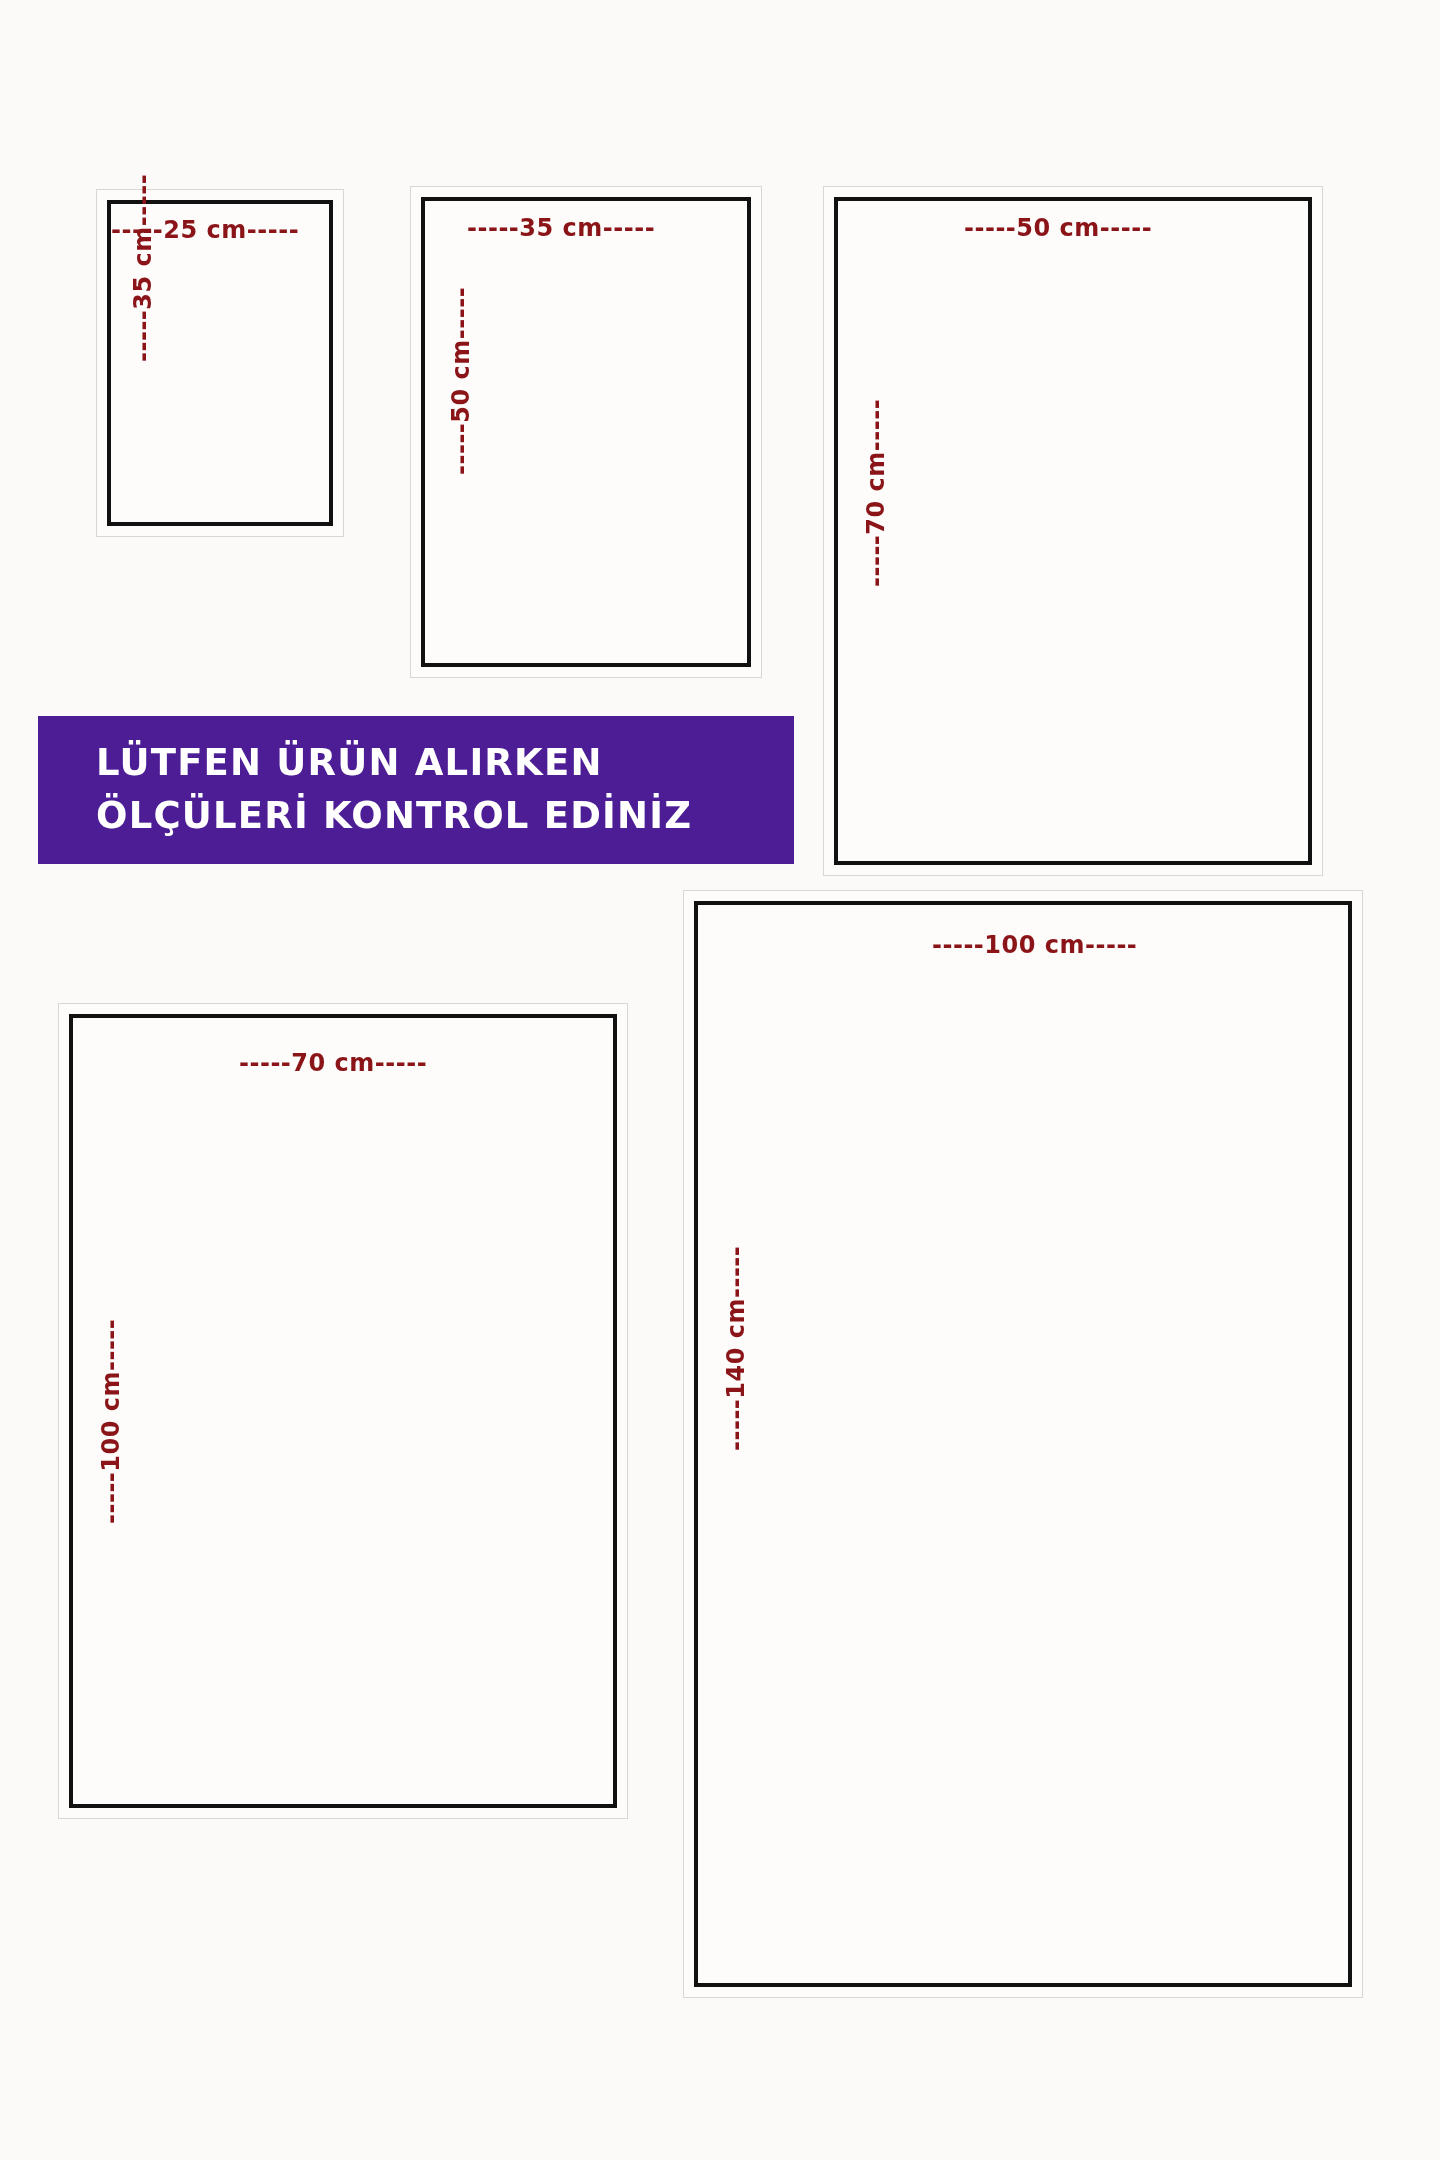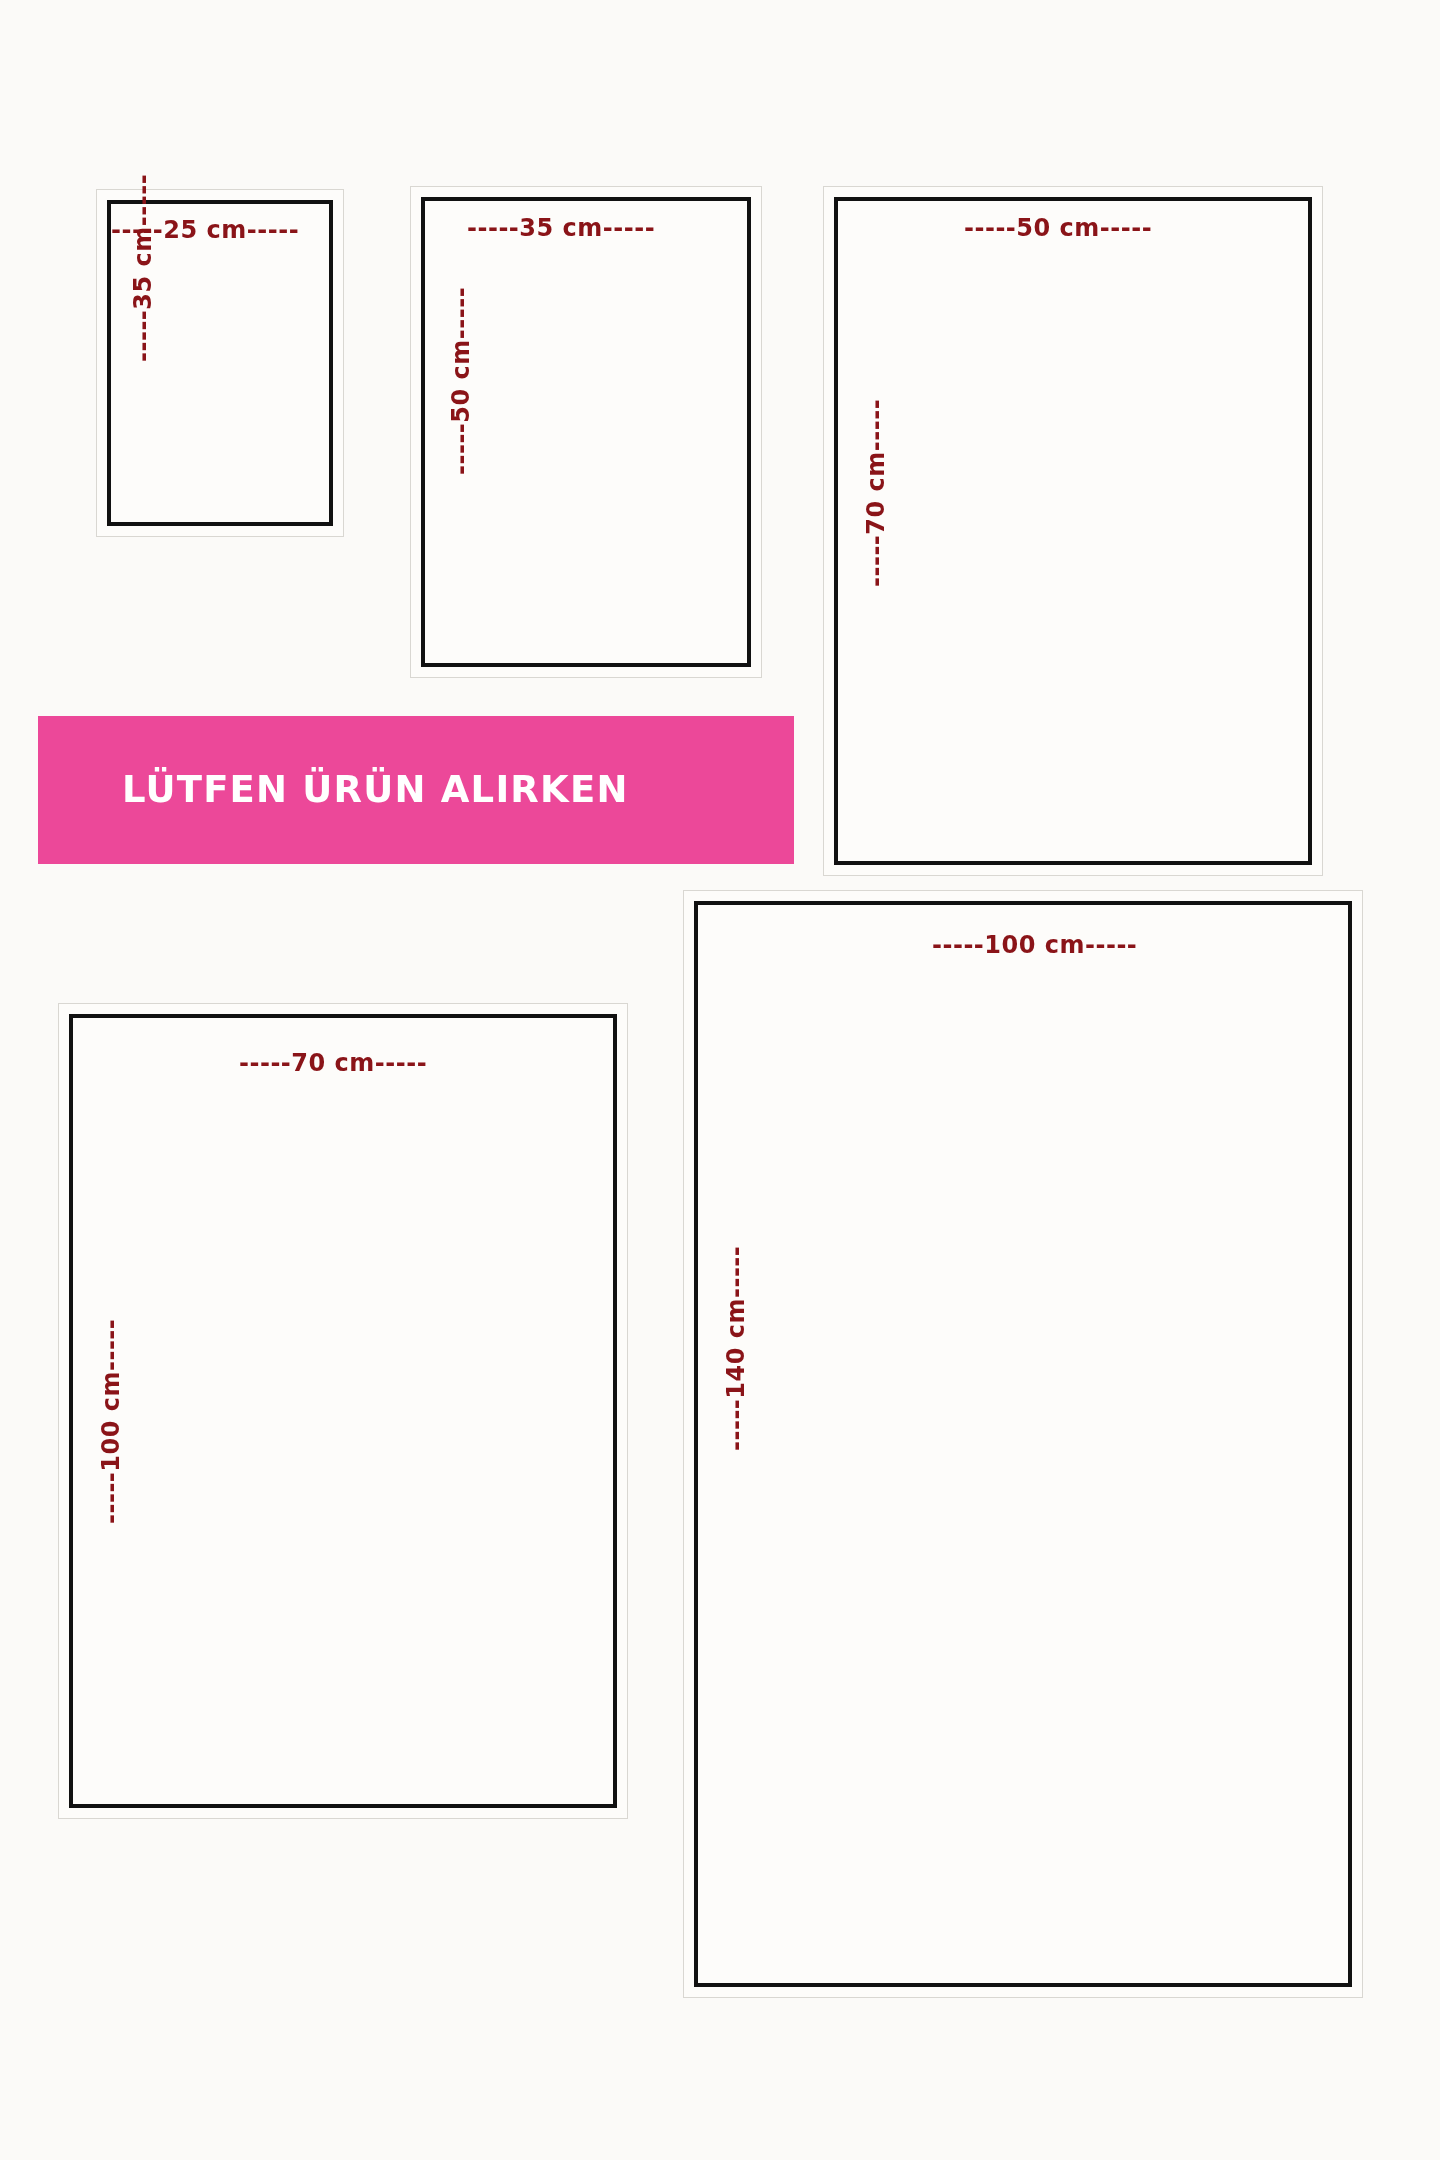--- a/index.html
+++ b/index.html
@@ -53,25 +53,25 @@
     transform: rotate(-90deg);
   }
 
   
   #warning-banner {
     position: absolute;
     left: 38px;
     top: 716px;
     width: 756px;
     height: 148px;
-    background: #ec4899;
+    background: #4c1d95;
     display: flex;
     flex-direction: column;
     justify-content: center;
-    padding-left: 84px;
+    padding-left: 58px;
     box-sizing: border-box;
   }
   #warning-banner .line {
     color: #ffffff;
     font-family: "DejaVu Sans", sans-serif;
     font-weight: bold;
     font-size: 37px;
     letter-spacing: 1.2px;
     line-height: 1.42;
   }
@@ -94,20 +94,21 @@
   </div>
 
   <div class="frame" style="left:823px; top:186px; width:500px; height:690px;">
     <div class="inner"></div>
     <div class="dim" style="left:140px; top:27px; font-size:24px;">-----50 cm-----</div>
     <div class="dim vert" style="left:38px; top:400px; font-size:24px;">-----70 cm-----</div>
   </div>
 
   <div id="warning-banner">
     <div class="line">LÜTFEN ÜRÜN ALIRKEN</div>
+    <div class="line">ÖLÇÜLERİ KONTROL EDİNİZ</div>
   </div>
 
   <div class="frame" style="left:58px; top:1003px; width:570px; height:816px;">
     <div class="inner"></div>
     <div class="dim" style="left:180px; top:45px; font-size:24px;">-----70 cm-----</div>
     <div class="dim vert" style="left:38px; top:520px; font-size:24px;">-----100 cm-----</div>
   </div>
 
   <div class="frame" style="left:683px; top:890px; width:680px; height:1108px;">
     <div class="inner"></div>

